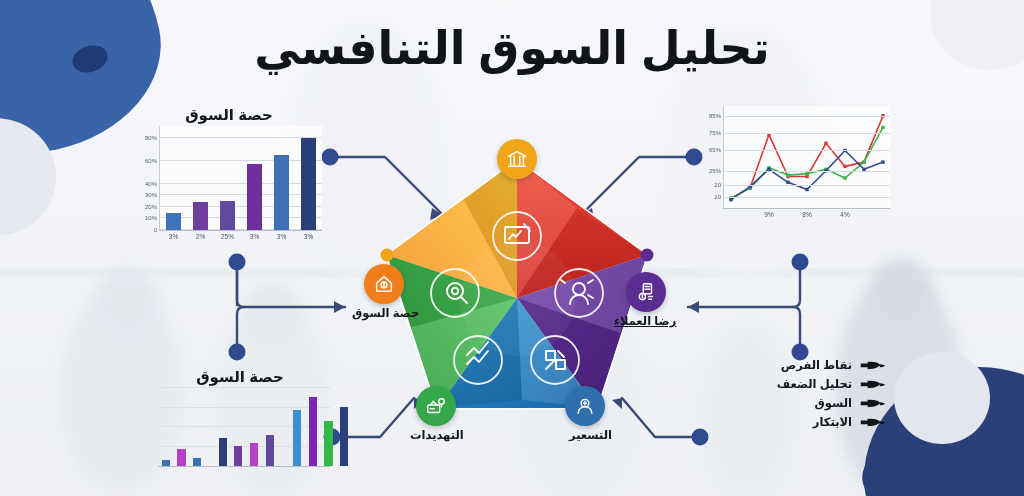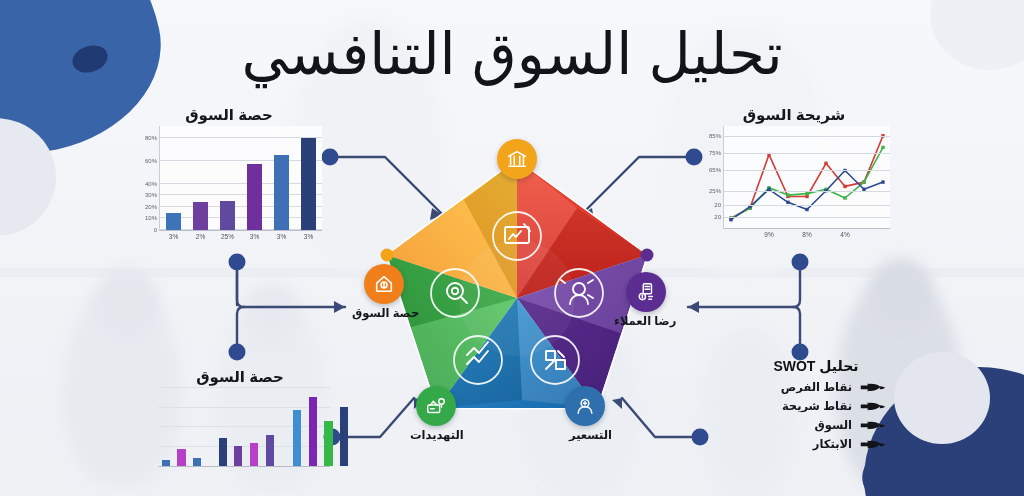--- a/index.html
+++ b/index.html
@@ -43,21 +43,21 @@
   .blob-br-grey{
     bottom:52px;right:34px;width:96px;height:92px;background:#e3e6ee;border-radius:50%;
   }
   .blob-tr-grey{
     top:-40px;right:-26px;width:120px;height:110px;background:#eef0f5;border-radius:50%;
   }
 
   
   .title{
     position:absolute;top:24px;left:0;width:1024px;text-align:center;
-    font-size:58px;font-weight:normal;color:#111418;letter-spacing:.5px;
+    font-size:46px;font-weight:bold;color:#111418;letter-spacing:.5px;
     direction:rtl;line-height:1.05;z-index:40;
   }
 
   
   .chart-card{position:absolute;z-index:30;}
   .chart-head{
     direction:rtl;text-align:center;font-weight:bold;color:#14181d;
     font-size:15px;margin-bottom:2px;
   }
   .plot{position:relative;background:rgba(255,255,255,.72);border-left:1px solid #c9cdd6;border-bottom:1px solid #b9bec8;}
@@ -225,21 +225,20 @@
         <div class="bar" style="left: 91.9345px; width: 8.13091px; height: 23.4px; background: rgb(183, 64, 200);"></div>
         <div class="bar" style="left: 107.571px; width: 8.13091px; height: 31.2px; background: rgb(95, 74, 160);"></div>
         <div class="bar" style="left: 135.207px; width: 8.13091px; height: 56.16px; background: rgb(63, 143, 208);"></div>
         <div class="bar" style="left: 150.844px; width: 8.13091px; height: 68.64px; background: rgb(122, 38, 181);"></div>
         <div class="bar" style="left: 166.48px; width: 8.13091px; height: 45.24px; background: rgb(53, 184, 74);"></div>
         <div class="bar" style="left: 182.116px; width: 8.13091px; height: 59.28px; background: rgb(43, 63, 121);"></div>
       </div>
   </div>
 
   <div class="chart-card" id="chart-market-segment">
-    <div class="chart-head">شريحة السوق</div>
     <div class="plot" id="plot-tr">
       <svg class="lc-svg" id="lc-svg" viewBox="0 0 166 102" preserveAspectRatio="none">
           <path d="M7.0,92.2 L26.0,82.1 L45.0,28.6 L64.0,70.5 L83.0,70.5 L102.0,37.3 L121.0,60.4 L140.0,56.1 L159.0,9.8" fill="none" stroke="#d63a36" stroke-width="1.6" stroke-linejoin="round"></path>
           <rect x="5.3" y="90.5" width="3.4" height="3.4" fill="#d63a36"></rect>
           <rect x="24.3" y="80.4" width="3.4" height="3.4" fill="#d63a36"></rect>
           <rect x="43.3" y="26.9" width="3.4" height="3.4" fill="#d63a36"></rect>
           <rect x="62.3" y="68.8" width="3.4" height="3.4" fill="#d63a36"></rect>
           <rect x="81.3" y="68.8" width="3.4" height="3.4" fill="#d63a36"></rect>
           <rect x="100.3" y="35.6" width="3.4" height="3.4" fill="#d63a36"></rect>
           <rect x="119.3" y="58.7" width="3.4" height="3.4" fill="#d63a36"></rect>
@@ -278,40 +277,36 @@
         <div class="ytick" style="top: 27.1385px;">75%</div>
         <div class="gridline" style="top: 9.78462px;"></div>
         <div class="ytick" style="top: 9.78462px;">85%</div>
         <div class="xtick" style="left: 45px;">9%</div>
         <div class="xtick" style="left: 83px;">8%</div>
         <div class="xtick" style="left: 121px;">4%</div>
       </div>
   </div>
 
   <div id="swot">
-    <div class="swot-title">
-      <span>تحليل</span>
-      <span class="lat">SWOT</span>
-    </div>
     <div id="swot-list">
         <div class="swot-row">
           <span class="swot-hand"><svg viewBox="0 0 34 16" width="26" height="13">
               <path d="M1,4 h9 v-3 l7,5 v1 l-7,5 v-3 h-9 z" fill="#121418"></path>
               <path d="M11,2 q10,-1 16,4 q-7,6 -16,5 z" fill="#121418"></path>
               <path d="M26,5 q5,0 7,2 q-3,2 -7,2 z" fill="#121418"></path>
             </svg></span>
           <span class="swot-label">نقاط الفرص</span>
         </div>
         <div class="swot-row">
           <span class="swot-hand"><svg viewBox="0 0 34 16" width="26" height="13">
               <path d="M1,4 h9 v-3 l7,5 v1 l-7,5 v-3 h-9 z" fill="#121418"></path>
               <path d="M11,2 q10,-1 16,4 q-7,6 -16,5 z" fill="#121418"></path>
               <path d="M26,5 q5,0 7,2 q-3,2 -7,2 z" fill="#121418"></path>
             </svg></span>
-          <span class="swot-label">نقاط شريحة</span>
+          <span class="swot-label">تحليل الضعف</span>
         </div>
         <div class="swot-row">
           <span class="swot-hand"><svg viewBox="0 0 34 16" width="26" height="13">
               <path d="M1,4 h9 v-3 l7,5 v1 l-7,5 v-3 h-9 z" fill="#121418"></path>
               <path d="M11,2 q10,-1 16,4 q-7,6 -16,5 z" fill="#121418"></path>
               <path d="M26,5 q5,0 7,2 q-3,2 -7,2 z" fill="#121418"></path>
             </svg></span>
           <span class="swot-label">السوق</span>
         </div>
         <div class="swot-row">
@@ -444,21 +439,21 @@
   <div class="node" id="node-right" style="left:626px;top:272px;">
     <div class="node-badge" style="background:#5b2d90;">
       <svg width="22" height="22" viewBox="0 0 24 24" fill="none" stroke="#fff" stroke-width="1.6" stroke-linecap="round">
         <rect x="9" y="3" width="9" height="11" rx="1.5"></rect>
           <path d="M11 6 h5 M11 9 h5"></path>
         <circle cx="8" cy="17" r="3.4"></circle>
           <path d="M8 15.6 v2.8"></path>
           <path d="M15 17 h4 M15 20 h3"></path>
       </svg>
     </div>
-    <div class="node-label" style="left:-12px;top:42px;">رضا العملاء</div>
+    <div class="node-label" style="left:-12px;top:42px;text-decoration:underline;">رضا العملاء</div>
   </div>
 
   <div class="node" id="node-bottom-right" style="left:565px;top:386px;">
     <div class="node-badge" style="background:#2f6fae;">
       <svg width="22" height="22" viewBox="0 0 24 24" fill="none" stroke="#fff" stroke-width="1.6" stroke-linecap="round">
         <circle cx="12" cy="9" r="4.2"></circle>
           <path d="M10.3 9 h3.4 M12 7.3 v3.4"></path>
         <path d="M4.5 20 a7.5 7.5 0 0 1 15 0"></path>
       </svg>
     </div>

